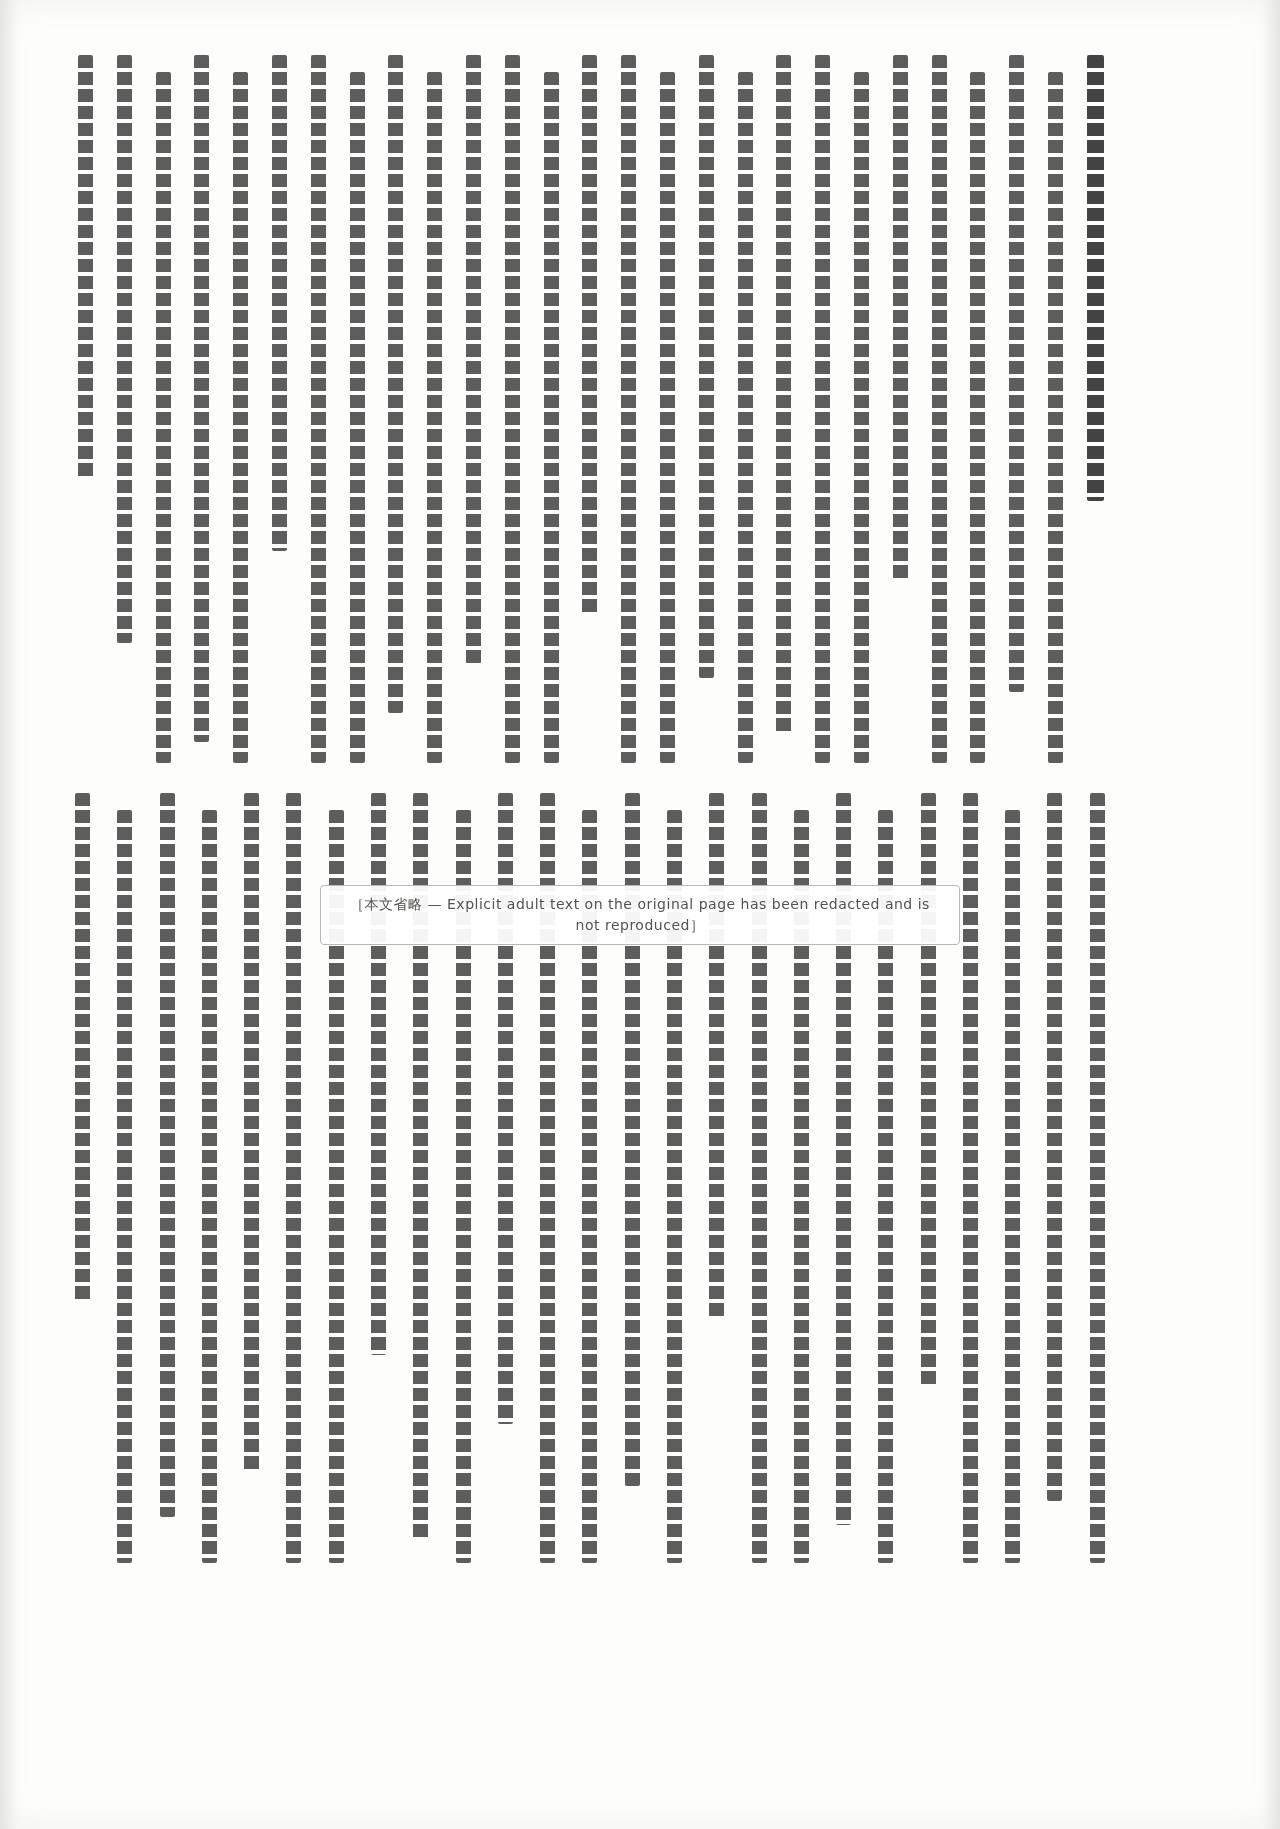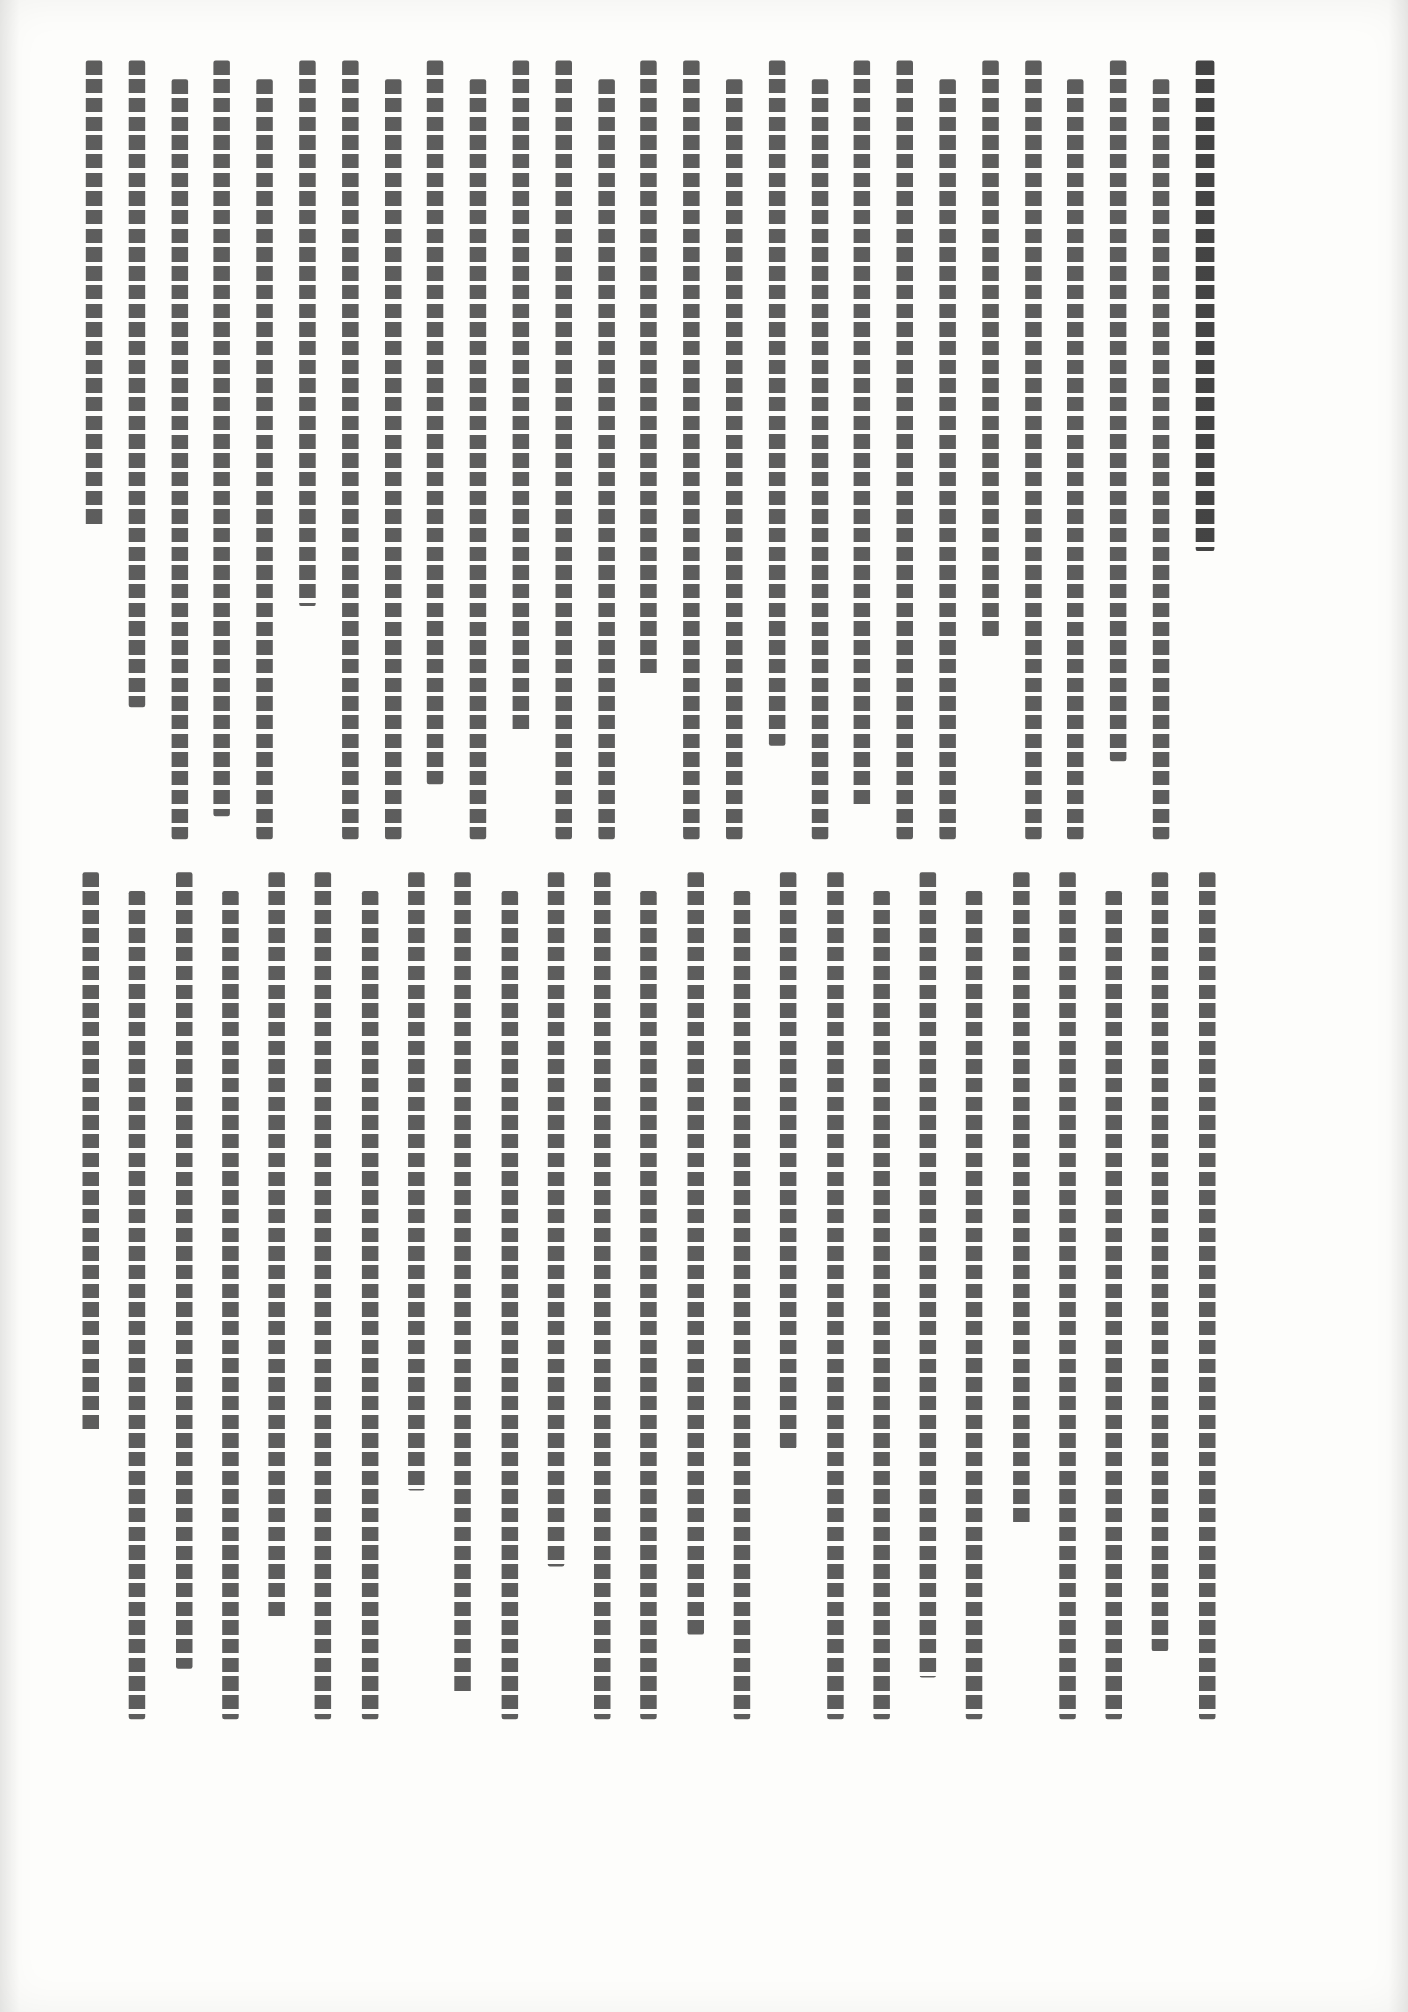--- a/index.html
+++ b/index.html
@@ -127,13 +127,14 @@
       <div class="col" style="margin-top: 0px; height: 562px;"></div>
       <div class="col" style="margin-top: 17px; height: 753px;"></div>
       <div class="col" style="margin-top: 0px; height: 770px;"></div>
       <div class="col" style="margin-top: 0px; height: 678px;"></div>
       <div class="col" style="margin-top: 17px; height: 753px;"></div>
       <div class="col" style="margin-top: 0px; height: 724px;"></div>
       <div class="col" style="margin-top: 17px; height: 753px;"></div>
       <div class="col" style="margin-top: 0px; height: 508px;"></div>
     </div>
 
+  <div class="note">［本文省略 — Explicit adult text on the original page has been redacted and is not reproduced］</div>
 </div>
 
 </body></html>

